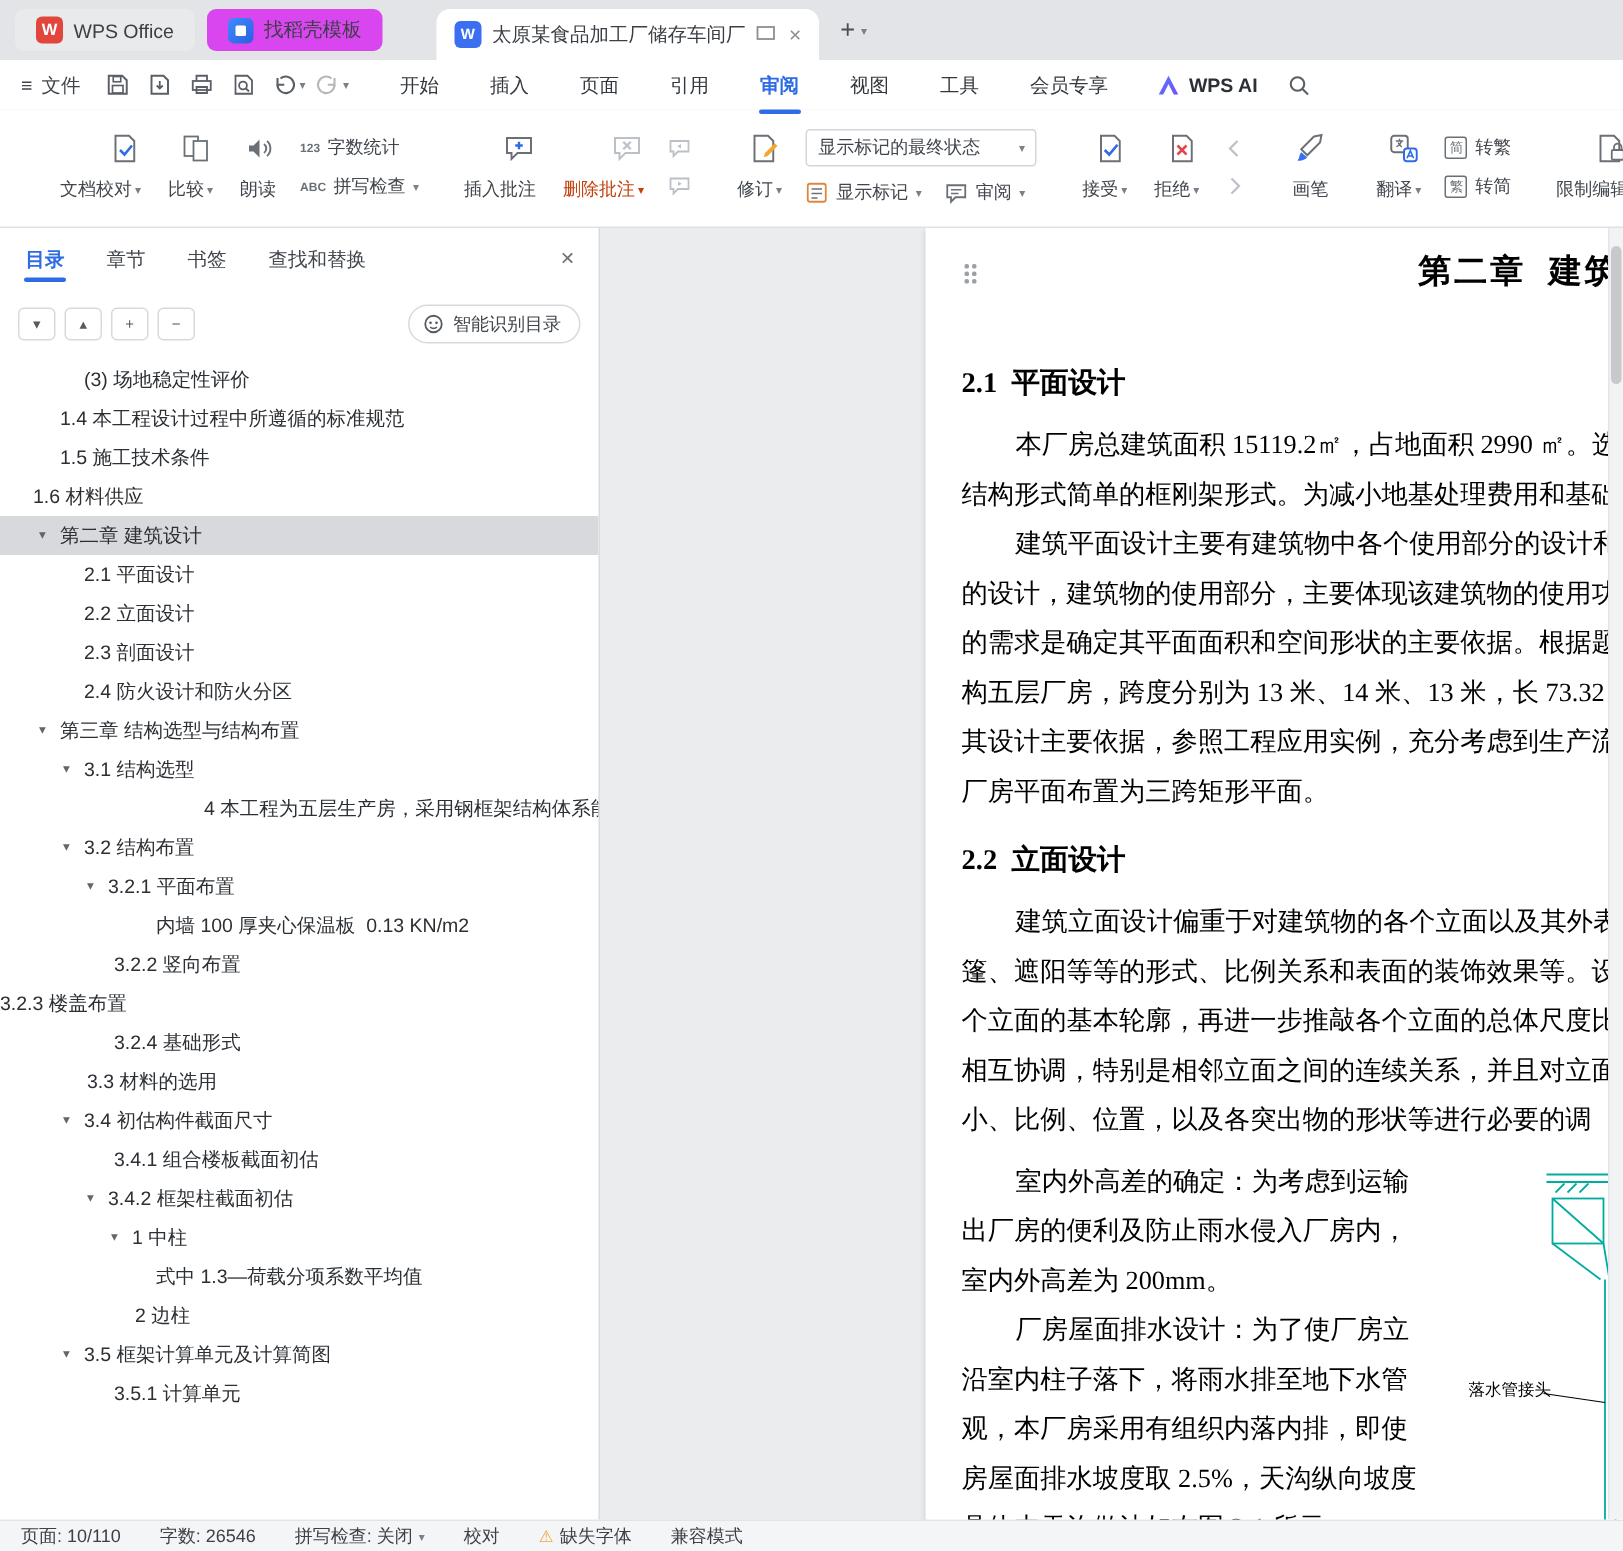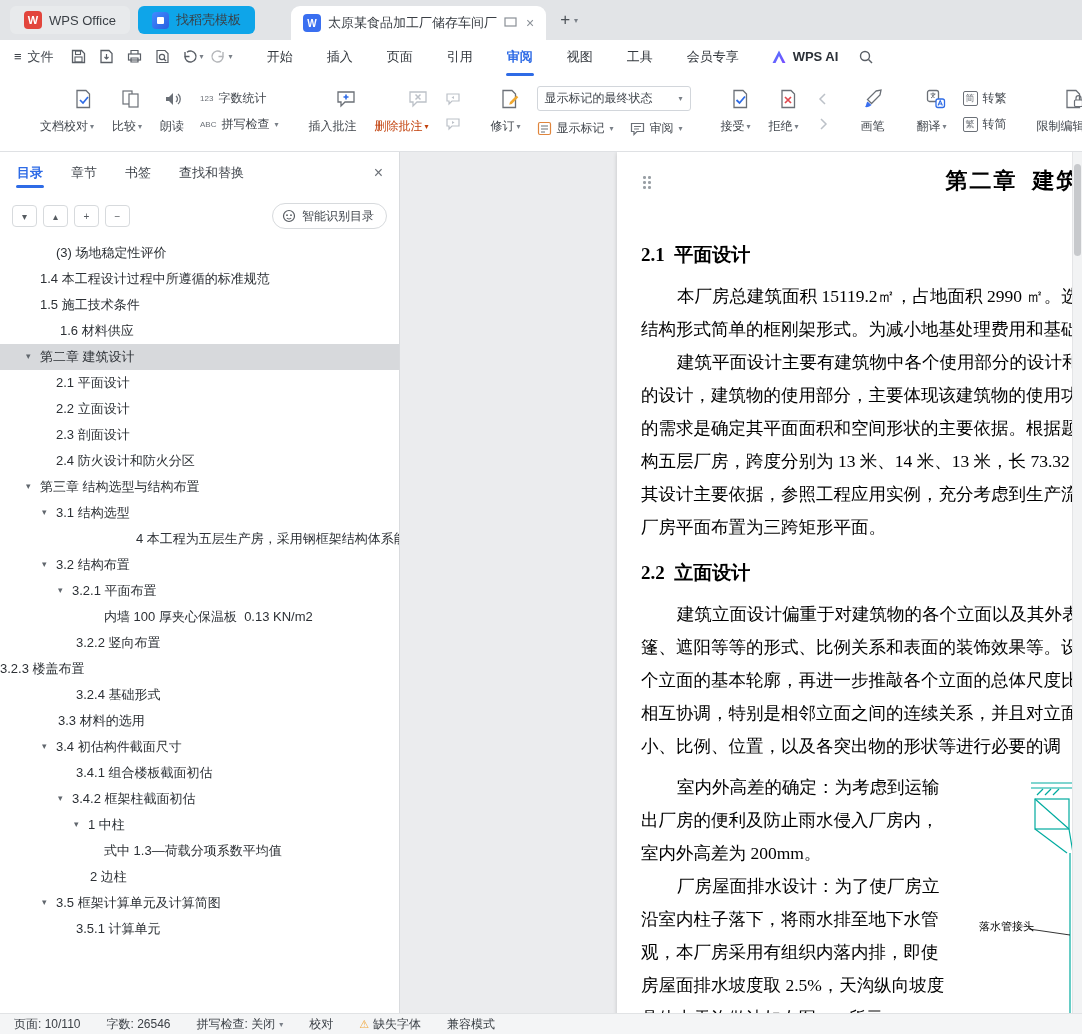--- a/index.html
+++ b/index.html
@@ -2,21 +2,21 @@
 <html><head>
 <meta charset="utf-8">
 <style>
   * { box-sizing: border-box; margin: 0; padding: 0; }
   html,body { width:1082px; height:1034px; overflow:hidden; }
   body { font-family:"Liberation Sans", sans-serif; background:#e2e4e7; color:#41464d; }
 
   
   .titlebar { height:40px; background:#e2e4e7; display:flex; align-items:flex-end; padding-left:10px; }
   .ttab { display:flex; align-items:center; gap:7px; font-size:13px; color:#3a3f45; }
-  .ttab.pill { height:28px; margin-bottom:6px; padding:0 14px; border-radius:6px; background:#0ea5e9; }
+  .ttab.pill { height:28px; margin-bottom:6px; padding:0 14px; border-radius:6px; background:#d946ef; }
   .ttab.home { background:#e8eaec; }
   .ttab.active { height:34px; margin-bottom:0; padding:0 12px; background:#ffffff; border-radius:9px 9px 0 0; }
   .ttab .tlabel { white-space:nowrap; }
   .logo-wps { width:18px; height:18px; border-radius:4px; background:#e2453c; color:#fff; font-weight:bold; font-size:11px; display:flex; align-items:center; justify-content:center; }
   .logo-docer { width:17px; height:17px; border-radius:4px; background:linear-gradient(135deg,#3f8cff,#2a5fe0); position:relative; }
   .logo-docer::after { content:""; position:absolute; left:5px; top:5px; width:7px; height:7px; background:#fff; border-radius:1px; }
   .logo-doc { width:18px; height:18px; border-radius:4px; background:#3a6ff0; color:#fff; font-weight:bold; font-size:10px; display:flex; align-items:center; justify-content:center; }
   .tab-close { color:#8a9097; font-size:14px; margin-left:2px; }
   .newtab { display:flex; align-items:center; margin:0 0 10px 14px; gap:4px; color:#4a4f55; }
   .newtab .plus { font-size:17px; }
@@ -40,21 +40,21 @@
   .rgroup { display:flex; align-items:center; padding:0 6px; gap:2px; }
   .rsep { width:1px; background:#e9eaec; margin:12px 2px; }
   .rbtn { display:flex; flex-direction:column; align-items:flex-end; justify-content:center; gap:7px; padding:2px 8px; font-size:12px; color:#41464d; white-space:nowrap; }
   .rbtn .ricon { height:24px; display:flex; align-items:center; }
   .rlabel { display:flex; align-items:center; gap:2px; }
   .chev { font-size:8px; color:#7a8088; }
   .smallcol { display:flex; flex-direction:column; justify-content:center; gap:9px; padding:0 6px; }
   .sbtn { display:flex; align-items:center; gap:5px; font-size:12px; color:#41464d; white-space:nowrap; }
   .disabled, .disabled .chev { color:#c2410c; }
   .combo { width:154px; height:25px; border:1px solid #d2d6db; border-radius:3px; display:flex; align-items:center; justify-content:space-between; padding:0 7px; font-size:12px; color:#41464d; white-space:nowrap; }
-  .glyph-ico { font-size:8px; font-weight:normal; color:#6b7077; letter-spacing:0; }
+  .glyph-ico { font-size:8px; font-weight:bold; color:#6b7077; letter-spacing:0; }
   .box-ico { display:inline-flex; width:15px; height:15px; border:1px solid #6b7077; border-radius:2px; align-items:center; justify-content:center; font-size:9px; color:#6b7077; }
 
   
   .main { display:flex; height:861px; }
   .sidebar { width:400px; background:#fff; border-right:1px solid #d9dbde; display:flex; flex-direction:column; }
   .side-tabs { height:42px; display:flex; align-items:center; gap:26px; padding:0 16px; font-size:13px; color:#41464d; }
   .stab { position:relative; padding:8px 1px; white-space:nowrap; }
   .stab.active { color:#2e6be6; font-weight:bold; }
   .stab.active::after { content:""; position:absolute; left:0; right:0; bottom:2px; height:3px; border-radius:2px; background:#2e6be6; }
   .side-close { margin-left:auto; font-size:16px; color:#6b7077; }
@@ -463,21 +463,21 @@
         <div class="trow">
           <span class="ttxt" style="padding-left: 56px;">(3) 场地稳定性评价</span>
         </div>
         <div class="trow">
           <span class="ttxt" style="padding-left: 40px;">1.4 本工程设计过程中所遵循的标准规范</span>
         </div>
         <div class="trow">
           <span class="ttxt" style="padding-left: 40px;">1.5 施工技术条件</span>
         </div>
         <div class="trow">
-          <span class="ttxt" style="padding-left: 60px;">1.6 材料供应</span>
+          <span class="ttxt" style="padding-left: 22px;">1.6 材料供应</span>
         </div>
         <div class="trow sel">
           <span class="arr" style="left: 26px;">▾</span>
           <span class="ttxt" style="padding-left: 40px;">第二章 建筑设计</span>
         </div>
         <div class="trow">
           <span class="ttxt" style="padding-left: 56px;">2.1 平面设计</span>
         </div>
         <div class="trow">
           <span class="ttxt" style="padding-left: 56px;">2.2 立面设计</span>

